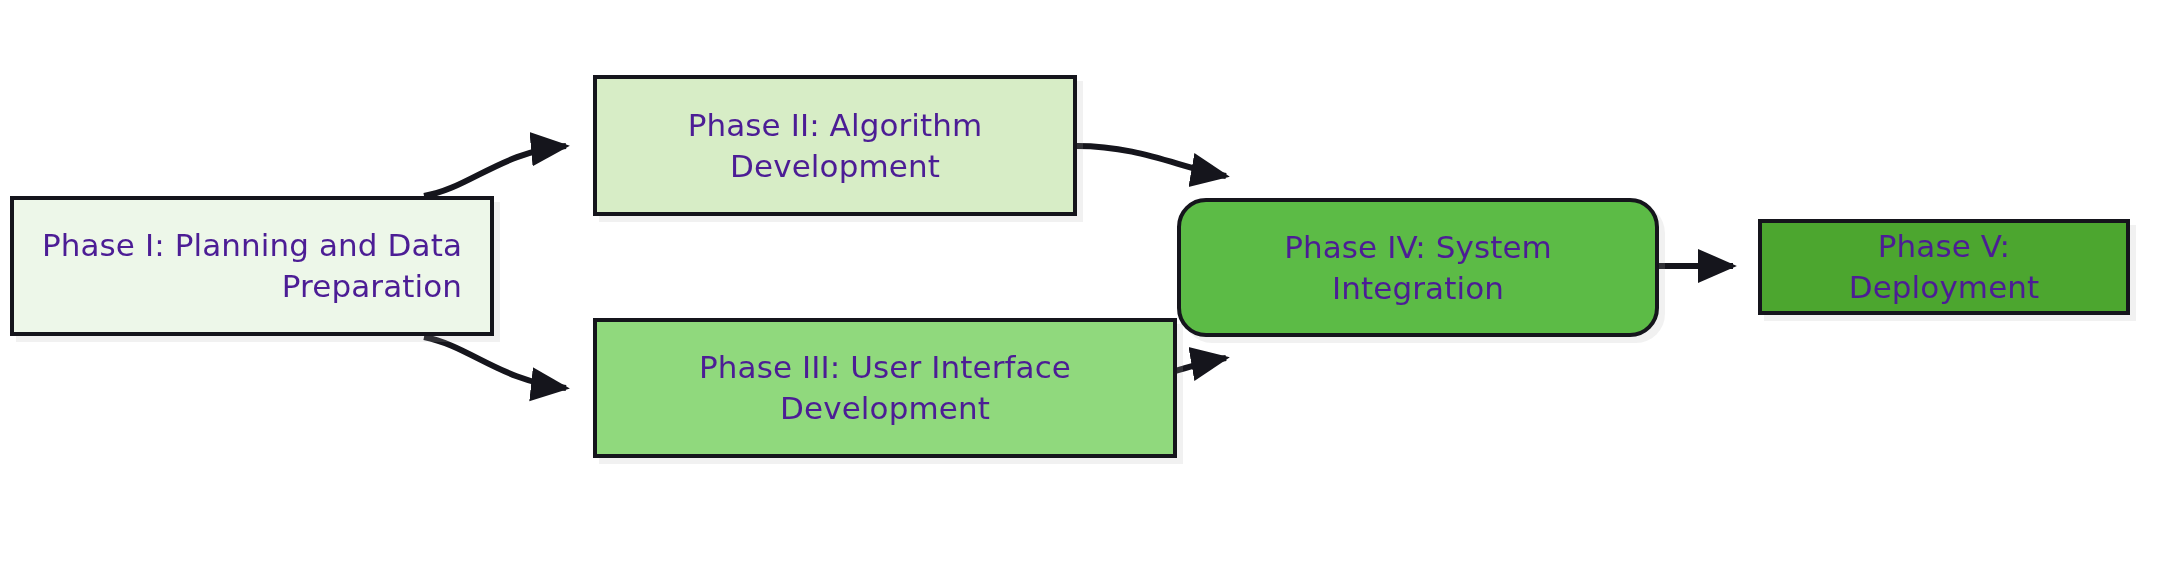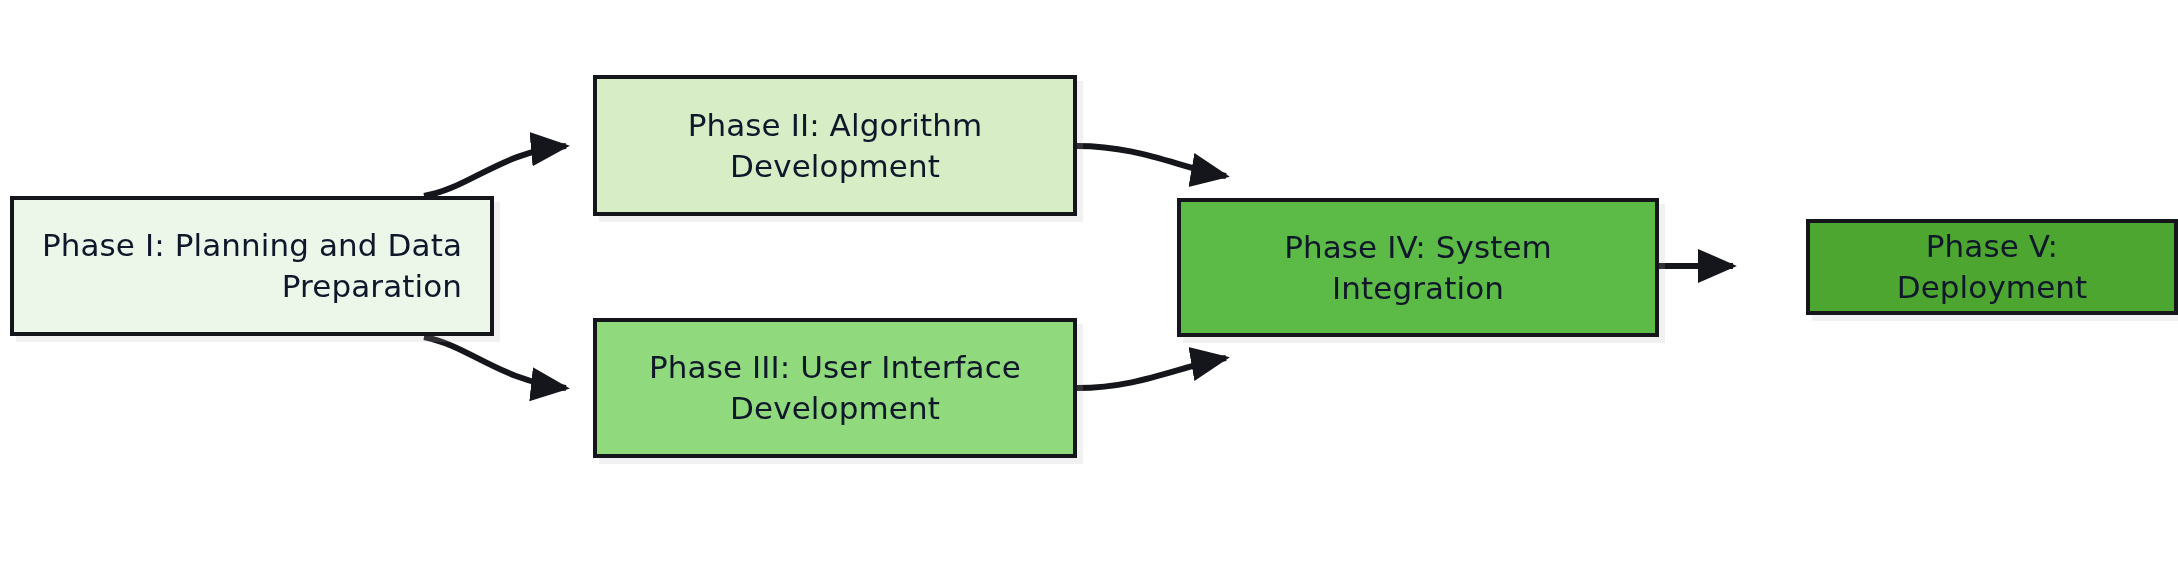--- a/index.html
+++ b/index.html
@@ -23,37 +23,37 @@
     height: 573px;
   }
   .node {
     position: absolute;
     box-sizing: border-box;
     border: 4px solid #15151c;
     display: flex;
     align-items: center;
     justify-content: center;
     text-align: center;
-    color: #0f172a;
+    color: #4c1d95;
     font-size: 31px;
     line-height: 1.32;
     letter-spacing: 0.1px;
     z-index: 2;
     box-shadow: 6px 6px 0 0 rgba(180,180,180,0.18);
   }
   .node-label {
     display: block;
     padding: 0 18px;
     white-space: pre-line;
   }
   #node-p1 { left: 10px;   top: 196px; width: 484px; height: 140px; background: #edf7e9; text-align: right; }
   #node-p2 { left: 593px;  top: 75px;  width: 484px; height: 141px; background: #d7edc6; }
-  #node-p3 { left: 593px;  top: 318px; width: 484px; height: 140px; background: #90d97d; }
-  #node-p4 { left: 1177px; top: 198px; width: 482px; height: 139px; background: #5cbb46; }
-  #node-p5 { left: 1758px; top: 219px; width: 372px; height: 96px;  background: #4ca62f; margin-left: 48px; }
+  #node-p3 { left: 593px;  top: 318px; width: 584px; height: 140px; background: #90d97d; }
+  #node-p4 { left: 1177px; top: 198px; width: 482px; height: 139px; background: #5cbb46; border-radius: 29px; }
+  #node-p5 { left: 1758px; top: 219px; width: 372px; height: 96px;  background: #4ca62f; }
 </style>
 </head>
 <body>
 
 <div id="diagram-root">
 
   <svg id="edge-layer" viewBox="0 0 2178 573" width="2178" height="573" aria-hidden="true">
     <defs>
       <marker id="arrowhead" viewBox="0 0 10 10" refX="9" refY="5" markerWidth="6.5" markerHeight="6.5" orient="auto-start-reverse">
         <path d="M 0 0.6 L 10 5 L 0 9.4 z" fill="#15151c"></path>

